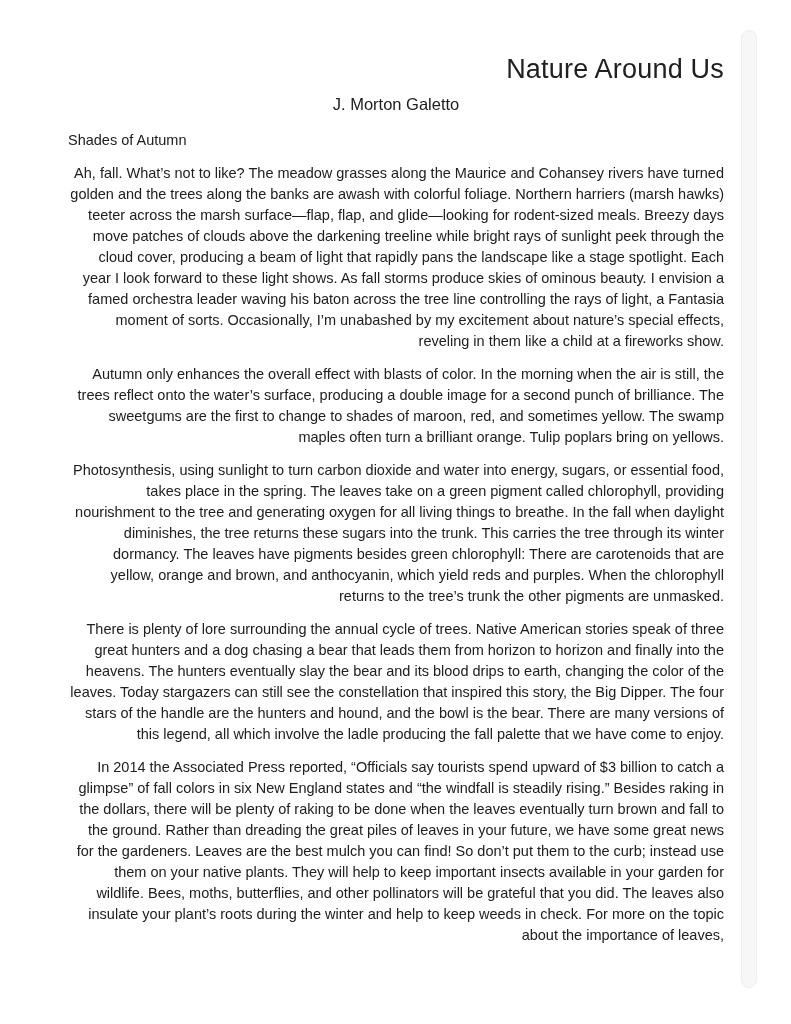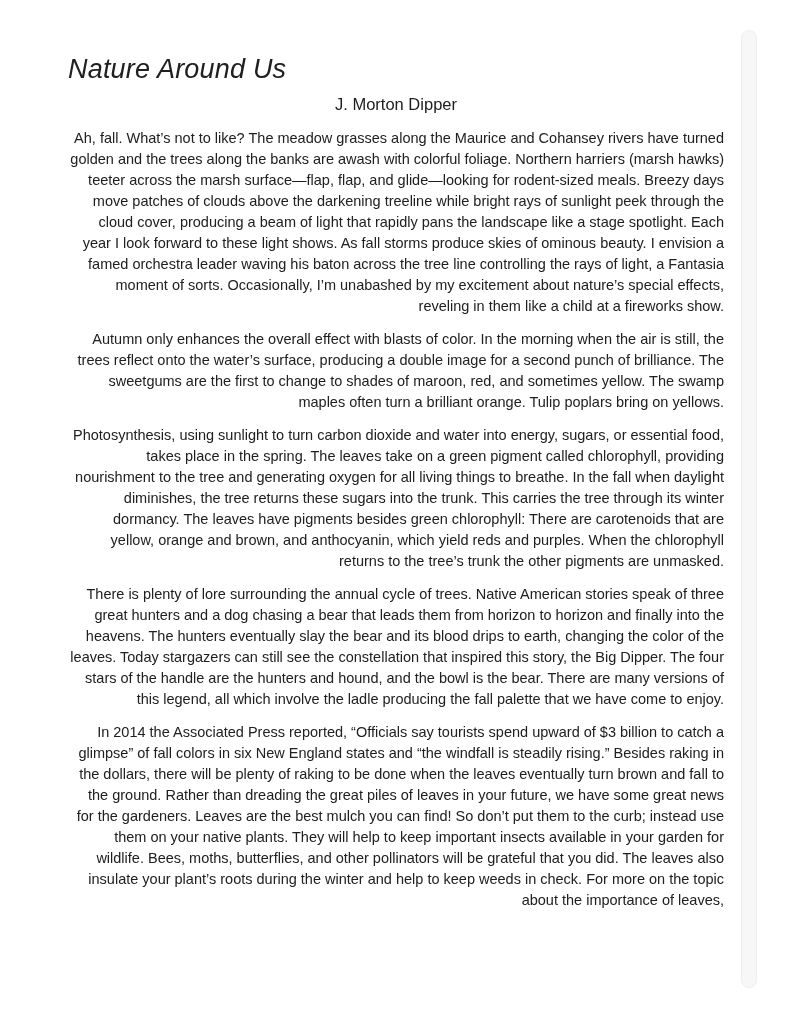--- a/index.html
+++ b/index.html
@@ -20,23 +20,22 @@
     position: absolute;
     left: 68px;
     top: 0;
     width: 656px;
   }
   .title {
     margin: 52px 0 0 0;
     font-size: 27px;
     line-height: 34px;
     font-weight: 400;
-    text-align: left;
+    text-align: right;
     letter-spacing: 0.2px;
-    font-style: italic;
   }
   .byline {
     margin: 6px 0 0 0;
     font-size: 16.5px;
     line-height: 24px;
     font-weight: 400;
     text-align: center;
   }
   .heading {
     margin: 14px 0 0 0;
@@ -62,21 +61,22 @@
     border-radius: 8px;
     box-sizing: border-box;
   }
 </style>
 </head>
 <body style="background: rgb(255, 255, 255);">
 
 <div class="page">
   <div class="content" style="color: rgb(32, 32, 32);">
     <h1 class="title">Nature Around Us</h1>
-    <div class="byline">J. Morton Dipper</div>
+    <div class="byline">J. Morton Galetto</div>
+    <div class="heading">Shades of Autumn</div>
     <p class="para">Ah, fall. What’s not to like? The meadow grasses along the Maurice and Cohansey rivers have turned golden and the trees along the banks are awash with colorful foliage. Northern harriers (marsh hawks) teeter across the marsh surface—flap, flap, and glide—looking for rodent-sized meals. Breezy days move patches of clouds above the darkening treeline while bright rays of sunlight peek through the cloud cover, producing a beam of light that rapidly pans the landscape like a stage spotlight. Each year I look forward to these light shows. As fall storms produce skies of ominous beauty. I envision a famed orchestra leader waving his baton across the tree line controlling the rays of light, a Fantasia moment of sorts. Occasionally, I’m unabashed by my excitement about nature’s special effects, reveling in them like a child at a fireworks show.</p>
     <p class="para">Autumn only enhances the overall effect with blasts of color. In the morning when the air is still, the trees reflect onto the water’s surface, producing a double image for a second punch of brilliance. The sweetgums are the first to change to shades of maroon, red, and sometimes yellow. The swamp maples often turn a brilliant orange. Tulip poplars bring on yellows.</p>
     <p class="para">Photosynthesis, using sunlight to turn carbon dioxide and water into energy, sugars, or essential food, takes place in the spring. The leaves take on a green pigment called chlorophyll, providing nourishment to the tree and generating oxygen for all living things to breathe. In the fall when daylight diminishes, the tree returns these sugars into the trunk. This carries the tree through its winter dormancy. The leaves have pigments besides green chlorophyll: There are carotenoids that are yellow, orange and brown, and anthocyanin, which yield reds and purples. When the chlorophyll returns to the tree’s trunk the other pigments are unmasked.</p>
     <p class="para">There is plenty of lore surrounding the annual cycle of trees. Native American stories speak of three great hunters and a dog chasing a bear that leads them from horizon to horizon and finally into the heavens. The hunters eventually slay the bear and its blood drips to earth, changing the color of the leaves. Today stargazers can still see the constellation that inspired this story, the Big Dipper. The four stars of the handle are the hunters and hound, and the bowl is the bear. There are many versions of this legend, all which involve the ladle producing the fall palette that we have come to enjoy.</p>
     <p class="para">In 2014 the Associated Press reported, “Officials say tourists spend upward of $3 billion to catch a glimpse” of fall colors in six New England states and “the windfall is steadily rising.” Besides raking in the dollars, there will be plenty of raking to be done when the leaves eventually turn brown and fall to the ground. Rather than dreading the great piles of leaves in your future, we have some great news for the gardeners. Leaves are the best mulch you can find! So don’t put them to the curb; instead use them on your native plants. They will help to keep important insects available in your garden for wildlife. Bees, moths, butterflies, and other pollinators will be grateful that you did. The leaves also insulate your plant’s roots during the winter and help to keep weeds in check. For more on the topic about the importance of leaves,</p>
   </div>
   <div class="scrollbar-thumb"></div>
 </div>
 
 </body></html>

